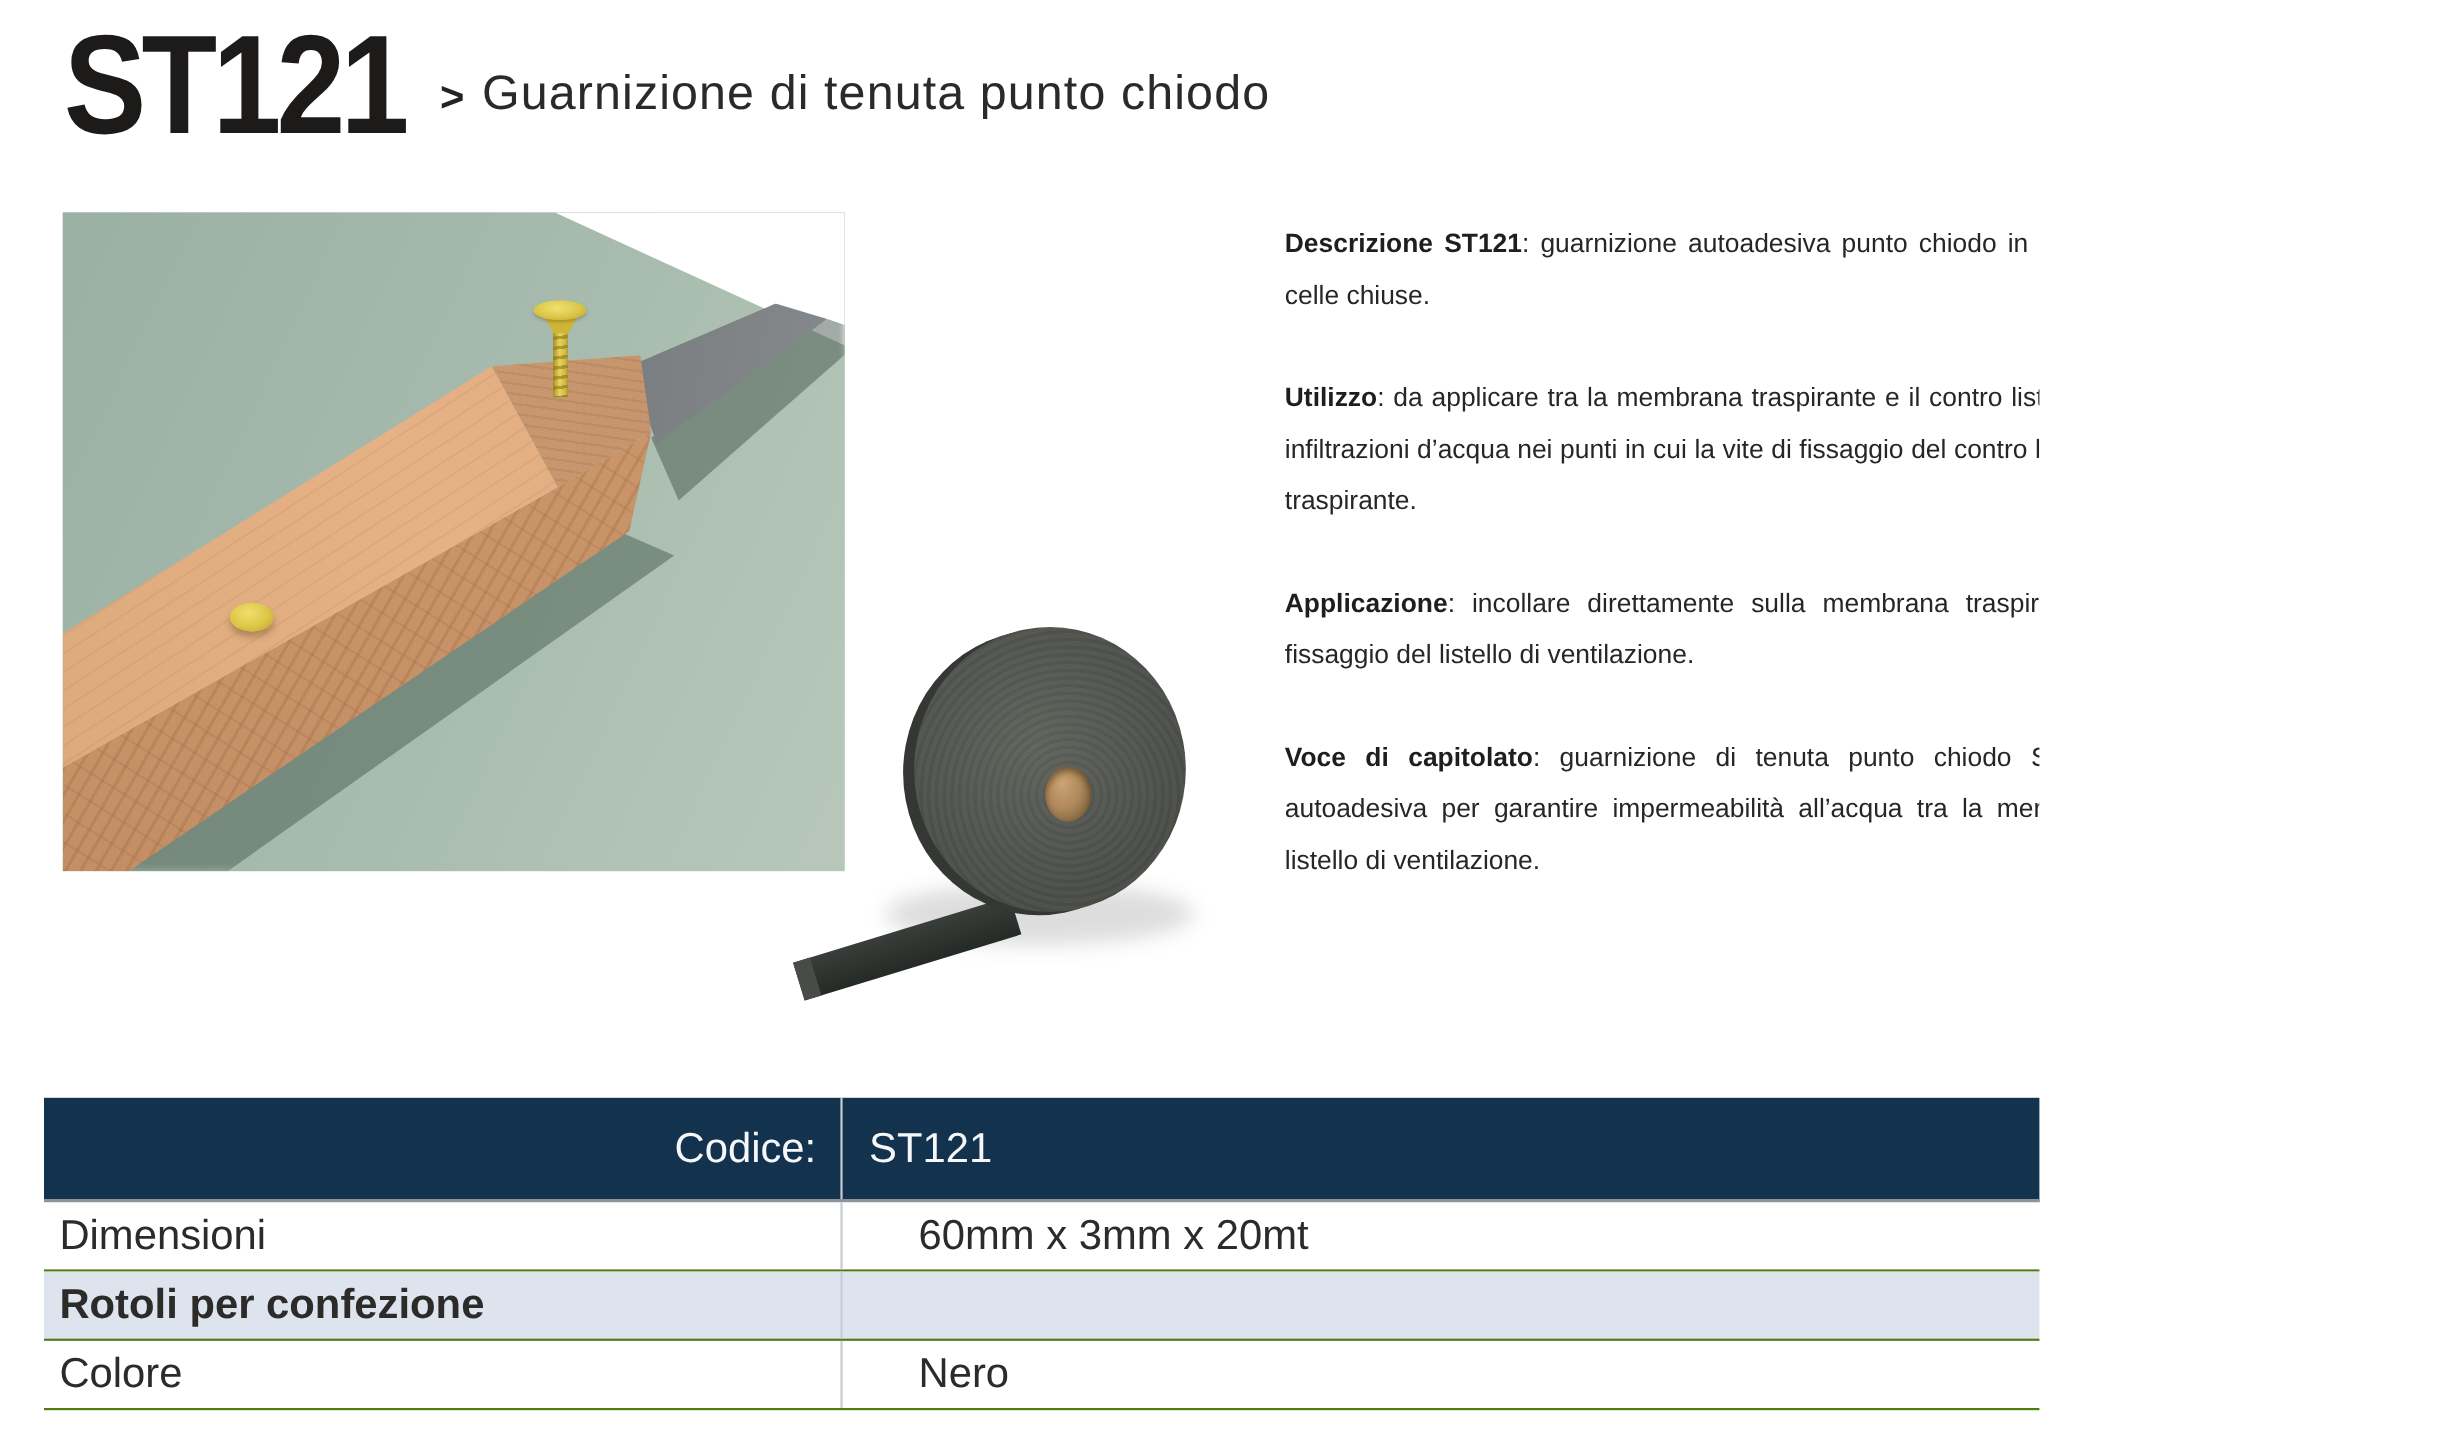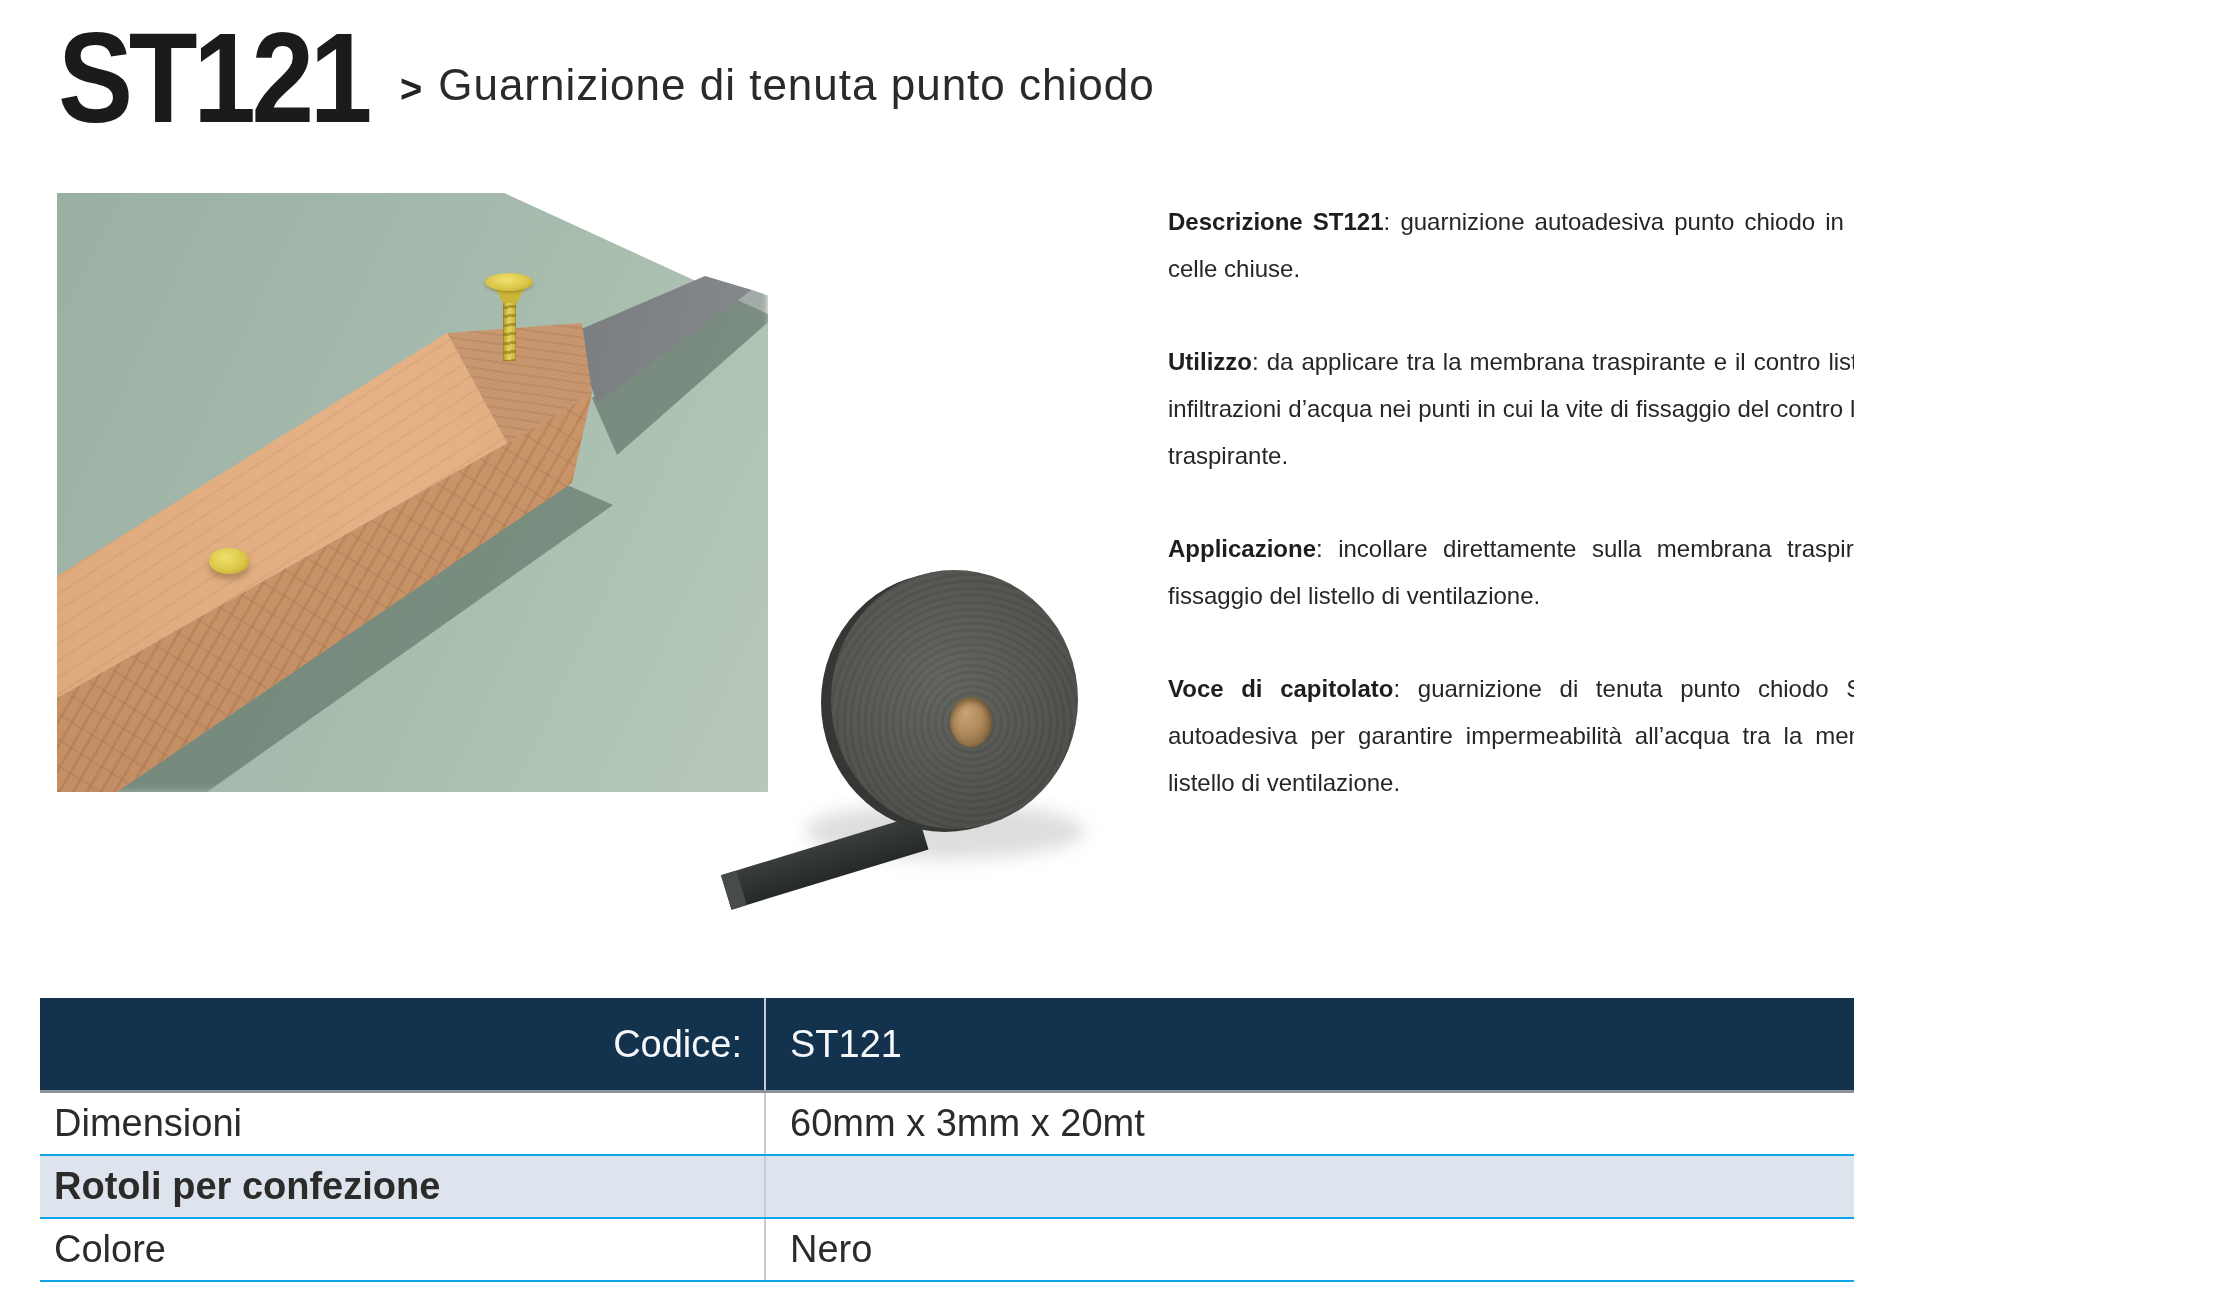--- a/index.html
+++ b/index.html
@@ -76,21 +76,21 @@
        background:radial-gradient(ellipse at 38% 30%,#cba374 0%,#b08a5c 45%,#84663f 80%,#6d5433 100%);
        box-shadow:inset 0 4px 7px rgba(55,38,15,.55);}
 
   
   .text-col{position:absolute;left:1168px;top:198px;width:1018px;}
   .text-col p{margin:0 0 46px 0;font-size:24px;line-height:47px;text-align:justify;color:#272625;}
   .text-col p .lead{font-weight:bold;color:#1f1e1d;}
 
   
   .spec-table{position:absolute;left:40px;top:998px;width:2138px;font-size:38px;}
-  .spec-row{display:flex;height:61px;border-bottom:2px solid #0ea5e9;background:#ffffff;color:#2c2b2a;}
+  .spec-row{display:flex;height:61px;border-bottom:2px solid #4d7c0f;background:#ffffff;color:#2c2b2a;gap:45px;}
   .spec-row.alt{background:#dee4ee;}
   .spec-header{display:flex;height:92px;background:#12324e;color:#f5f7f9;border-bottom:3px solid #8d939b;}
   .cell{display:flex;align-items:center;box-sizing:border-box;}
   .c1{width:726px;justify-content:flex-end;padding-right:22px;border-right:2px solid #c8ccd2;}
   .c2{flex:1;padding-left:24px;}
 </style>
 </head>
 <body>
 
 <div class="page">

